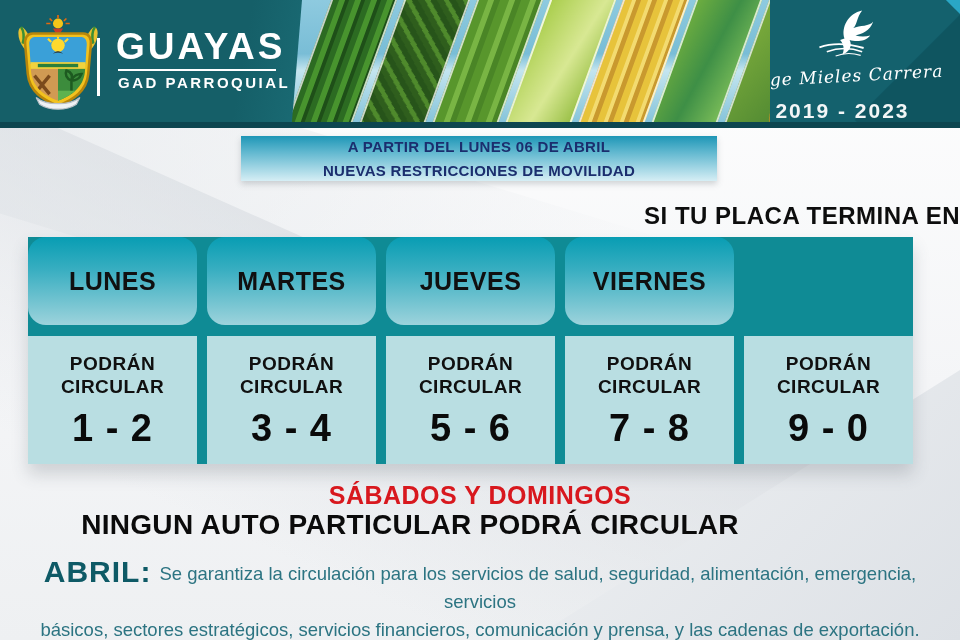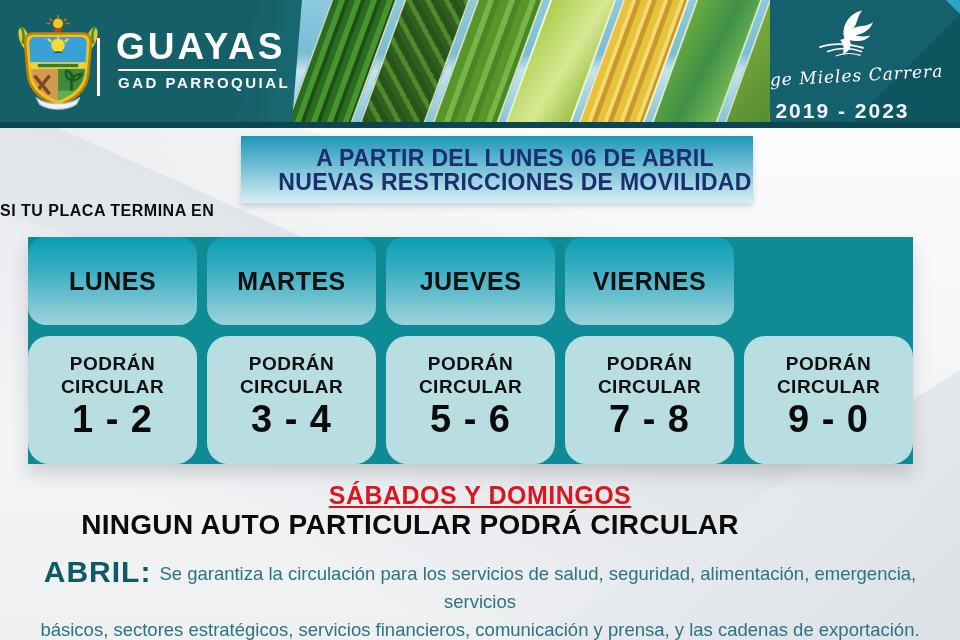--- a/index.html
+++ b/index.html
@@ -48,41 +48,41 @@
   .hdr-left{position:absolute;left:0;top:0;width:302px;height:128px;z-index:3;
     background:linear-gradient(100deg,#155f68 78%,#1a6b74);
     clip-path:polygon(0 0,100% 0,96.5% 100%,0 100%);}
   .org{position:absolute;left:116px;top:28px;color:#fff;}
   .org-sep{position:absolute;left:97px;top:38px;width:3px;height:58px;background:#ffffff;}
   .org-name{font-size:37px;font-weight:bold;letter-spacing:3px;line-height:38px;}
   .org-rule{width:158px;height:2px;background:#fff;margin:3px 0 3px 2px;}
   .org-sub{font-size:15px;font-weight:bold;letter-spacing:2.5px;padding-left:2px;}
   .logo{position:absolute;left:16px;top:13px;}
   
-  .announce{position:absolute;left:241px;top:136px;width:476px;height:67px;z-index:3;
+  .announce{position:absolute;left:241px;top:136px;width:476px;height:45px;z-index:3;
     background:linear-gradient(180deg,#1e96b6 0%,#5fb7cf 35%,#d6eef5 100%);
     display:flex;flex-direction:column;align-items:center;justify-content:center;
-    color:#1b2e6e;font-weight:bold;font-size:23px;line-height:24px;letter-spacing:.3px;
-    box-shadow:0 3px 6px rgba(80,90,100,.25);padding-left:36px;}
-  .plate-sub{position:absolute;left:0;top:202px;width:960px;text-align:left;z-index:3;
-    font-size:16px;font-weight:bold;color:#0d0d0d;letter-spacing:.5px;}
+    color:#1b2e6e;font-weight:bold;font-size:15px;line-height:24px;letter-spacing:.3px;
+    box-shadow:0 3px 6px rgba(80,90,100,.25);}
+  .plate-sub{position:absolute;left:0;top:202px;width:960px;text-align:right;z-index:3;
+    font-size:24px;font-weight:bold;color:#0d0d0d;letter-spacing:.5px;}
   
   .sched{position:absolute;left:28px;top:237px;width:885px;z-index:3;
     display:grid;grid-template-columns:repeat(5,1fr);grid-template-rows:88px 11px 128px;
     column-gap:10px;background:#0f8b95;box-shadow:0 10px 16px rgba(60,70,80,.20);}
   .day-cell{background:linear-gradient(180deg,#089db3 0%,#35adc0 35%,#9dd3dc 100%);
     display:flex;align-items:center;justify-content:center;
     font-size:25px;font-weight:bold;color:#101010;letter-spacing:.5px;border-radius:18px;}
   .hbar{grid-column:1/-1;background:#0f8b95;}
-  .allow-cell{background:#b9dee2;text-align:center;padding-top:16px;border-radius:21px;}
+  .allow-cell{background:#b9dee2;text-align:center;padding-top:16px;}
   .pc{font-size:19px;font-weight:bold;line-height:23px;color:#101010;letter-spacing:.5px;}
-  .digits{font-size:38px;font-weight:bold;color:#0a0a0a;letter-spacing:1px;}
+  .digits{font-size:38px;font-weight:bold;margin-top:9px;color:#0a0a0a;letter-spacing:1px;}
   
   .wk-title{position:absolute;left:0;top:481px;width:960px;text-align:center;z-index:3;
-    color:#d8181e;font-size:25px;font-weight:bold;letter-spacing:.5px;text-decoration:underline;}
+    color:#d8181e;font-size:25px;font-weight:bold;letter-spacing:.5px;}
   .wk-msg{position:absolute;left:0;top:509px;width:820px;text-align:center;z-index:3;
     color:#0b0b0b;font-size:28px;font-weight:bold;letter-spacing:.3px;}
   .nota{position:absolute;left:14px;top:556px;width:932px;z-index:3;text-align:center;
     color:#2c7482;font-size:18.5px;line-height:28px;}
   .nota-label{color:#0e5a66;font-size:30px;font-weight:bold;letter-spacing:1px;
     display:inline-block;transform:translateY(2px);margin-right:8px;}
 </style>
 </head>
 <body>
 

